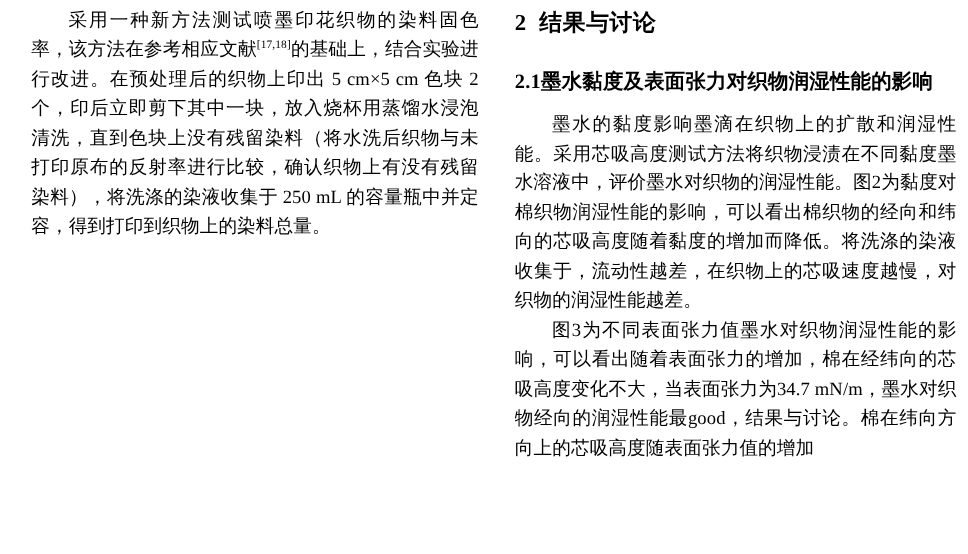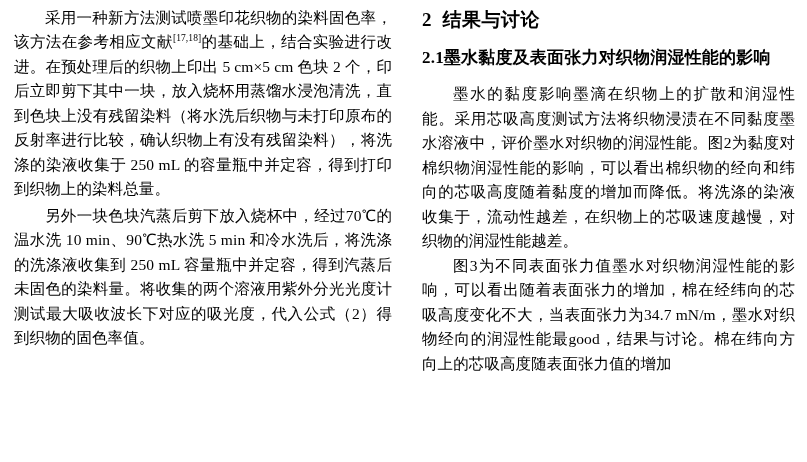--- a/index.html
+++ b/index.html
@@ -13,21 +13,21 @@
     font-family: "Liberation Serif", serif;
     color: #000000;
     overflow: hidden;
   }
   .page {
     width: 807px;
     height: 462px;
     box-sizing: border-box;
     display: flex;
     flex-direction: row;
-    padding: 6px 10px 0 14px;
+    padding: 6px 10px 0 26px;
   }
   .col {
     box-sizing: border-box;
   }
   .col-left {
     width: 390px;
     padding-right: 12px;
   }
   .col-right {
     width: 391px;
@@ -36,21 +36,21 @@
   p.body-par {
     margin: 0;
     font-size: 15.5px;
     line-height: 1.58;
     text-align: justify;
     text-justify: inter-ideograph;
     text-indent: 2em;
     letter-spacing: 0.1px;
   }
   h2.sec-title {
-    margin: 0 0 10px 0;
+    margin: 0 0 20px 0;
     font-size: 19px;
     font-weight: bold;
     line-height: 1.5;
     letter-spacing: 0.5px;
   }
   h3.sub-title {
     margin: 4px 0 12px 0;
     font-size: 17px;
     font-weight: bold;
     line-height: 1.52;
@@ -65,21 +65,20 @@
   .spacer-2 { height: 2px; }
 </style>
 </head>
 <body>
 
 <div class="page">
 
   <div class="col col-left">
     <p class="body-par"><span>采用一种新方法测试喷墨印花织物的染料固色率，该方法在参考相应文献</span><sup class="ref">[17,18]</sup><span>的基础上，结合实验进行改进。在预处理后的织物上印出 5 cm×5 cm 色块 2 个，印后立即剪下其中一块，放入烧杯用蒸馏水浸泡清洗，直到色块上没有残留染料（将水洗后织物与未打印原布的反射率进行比较，确认织物上有没有残留染料），将洗涤的染液收集于 250 mL 的容量瓶中并定容，得到打印到织物上的染料总量。</span></p>
     <div class="spacer-2"></div>
-    <p class="body-par">另外一块色块汽蒸后剪下放入烧杯中，经过70℃的温水洗 10 min、90℃热水洗 5 min 和冷水洗后，将洗涤的洗涤液收集到 250 mL 容量瓶中并定容，得到汽蒸后未固色的染料量。将收集的两个溶液用紫外分光光度计测试最大吸收波长下对应的吸光度，代入公式（2）得到织物的固色率值。</p>
   </div>
 
   <div class="col col-right">
     <h2 class="sec-title"><span>2</span>&nbsp;&nbsp;<span>结果与讨论</span></h2>
     <h3 class="sub-title"><span>2.1</span><span>墨水黏度及表面张力对织物润湿性能的影响</span></h3>
     <p class="body-par">墨水的黏度影响墨滴在织物上的扩散和润湿性能。采用芯吸高度测试方法将织物浸渍在不同黏度墨水溶液中，评价墨水对织物的润湿性能。图2为黏度对棉织物润湿性能的影响，可以看出棉织物的经向和纬向的芯吸高度随着黏度的增加而降低。将洗涤的染液收集于，流动性越差，在织物上的芯吸速度越慢，对织物的润湿性能越差。</p>
     <p class="body-par">图3为不同表面张力值墨水对织物润湿性能的影响，可以看出随着表面张力的增加，棉在经纬向的芯吸高度变化不大，当表面张力为34.7 mN/m，墨水对织物经向的润湿性能最good，结果与讨论。棉在纬向方向上的芯吸高度随表面张力值的增加</p>
   </div>
 
 </div>

